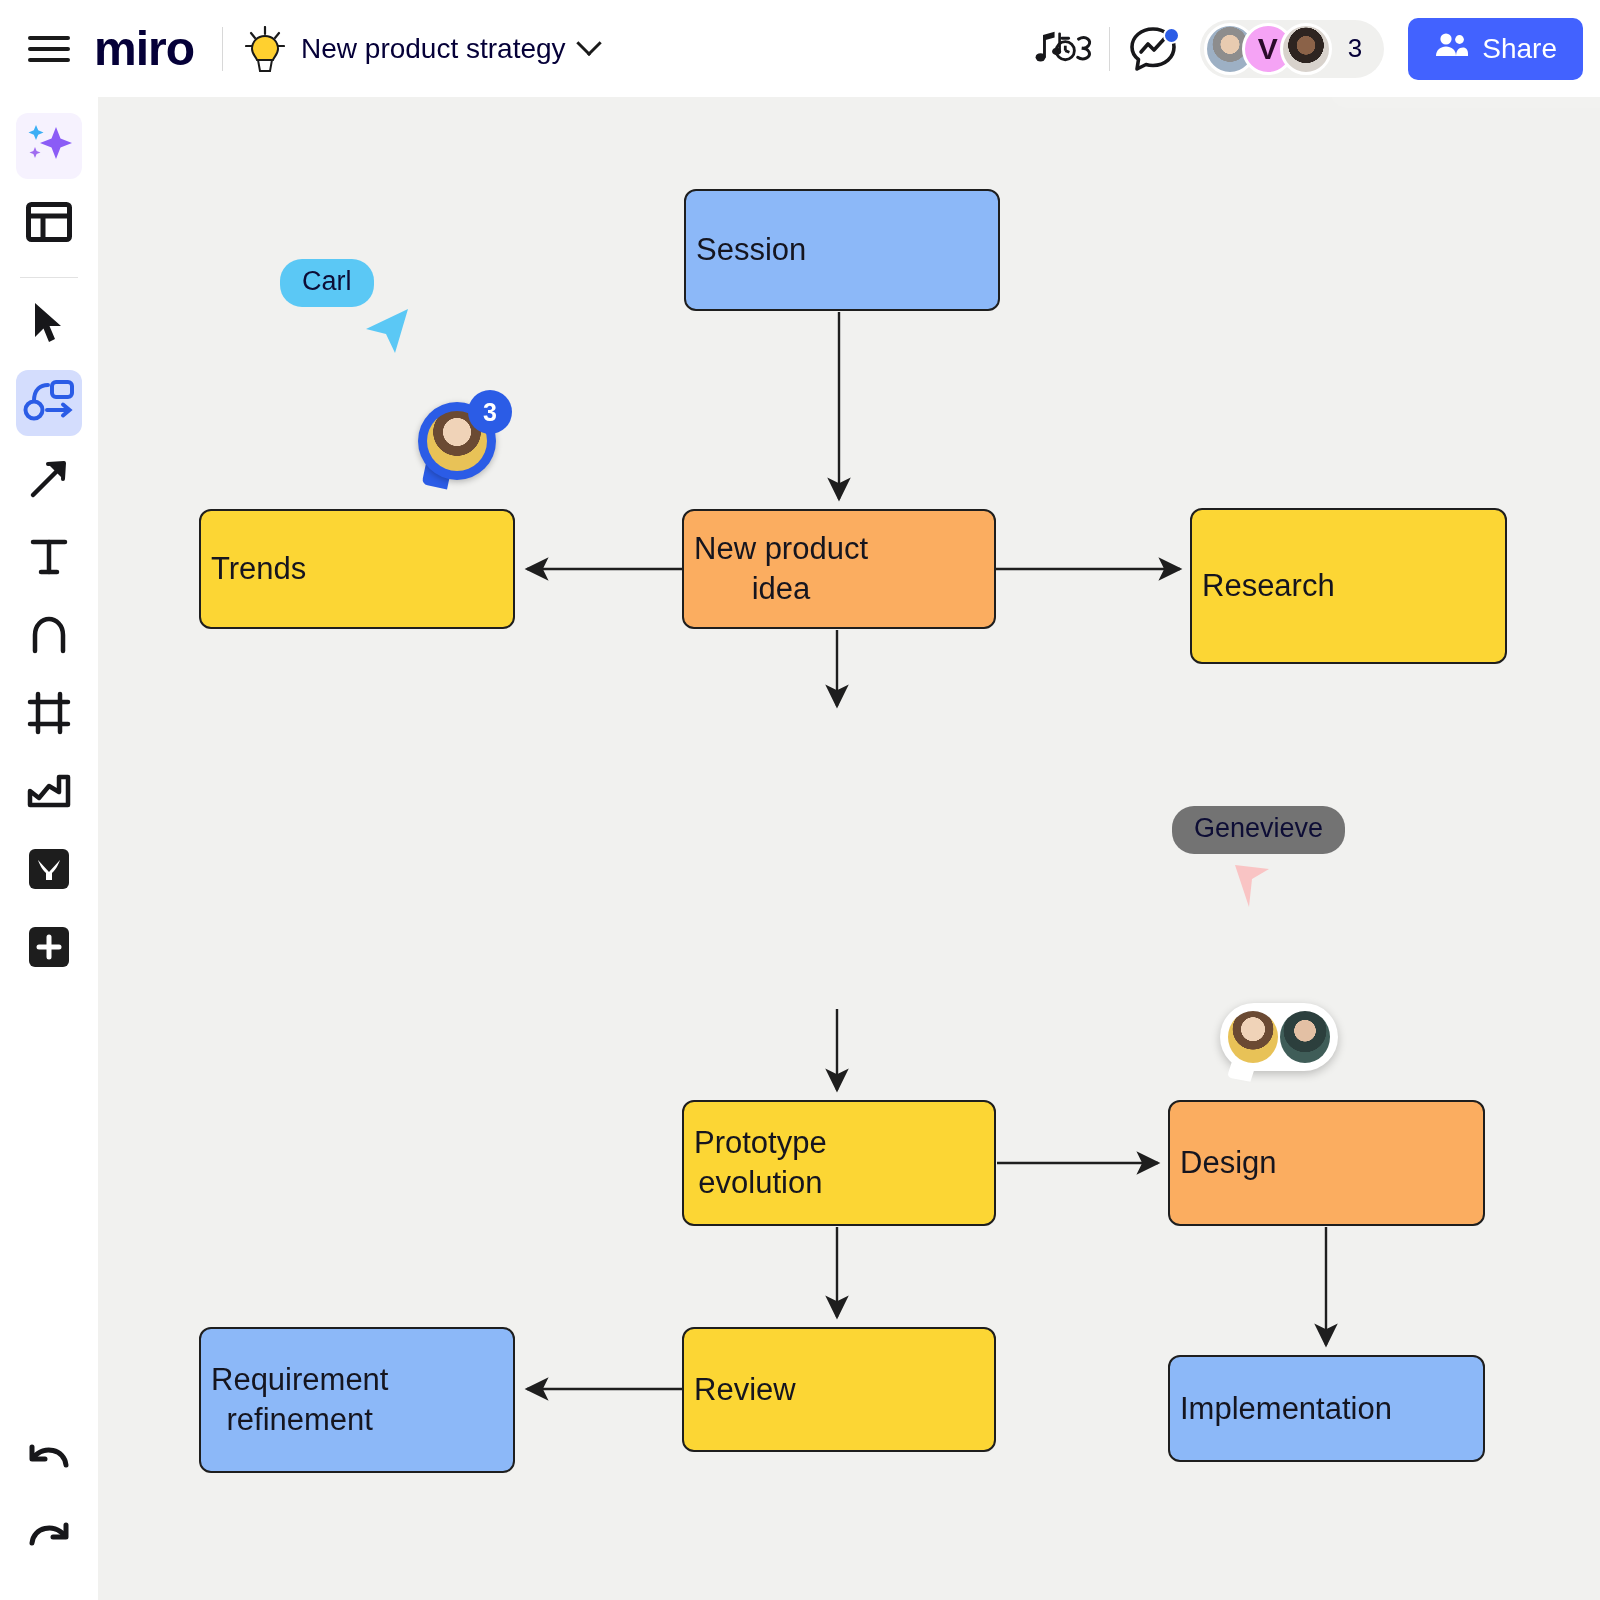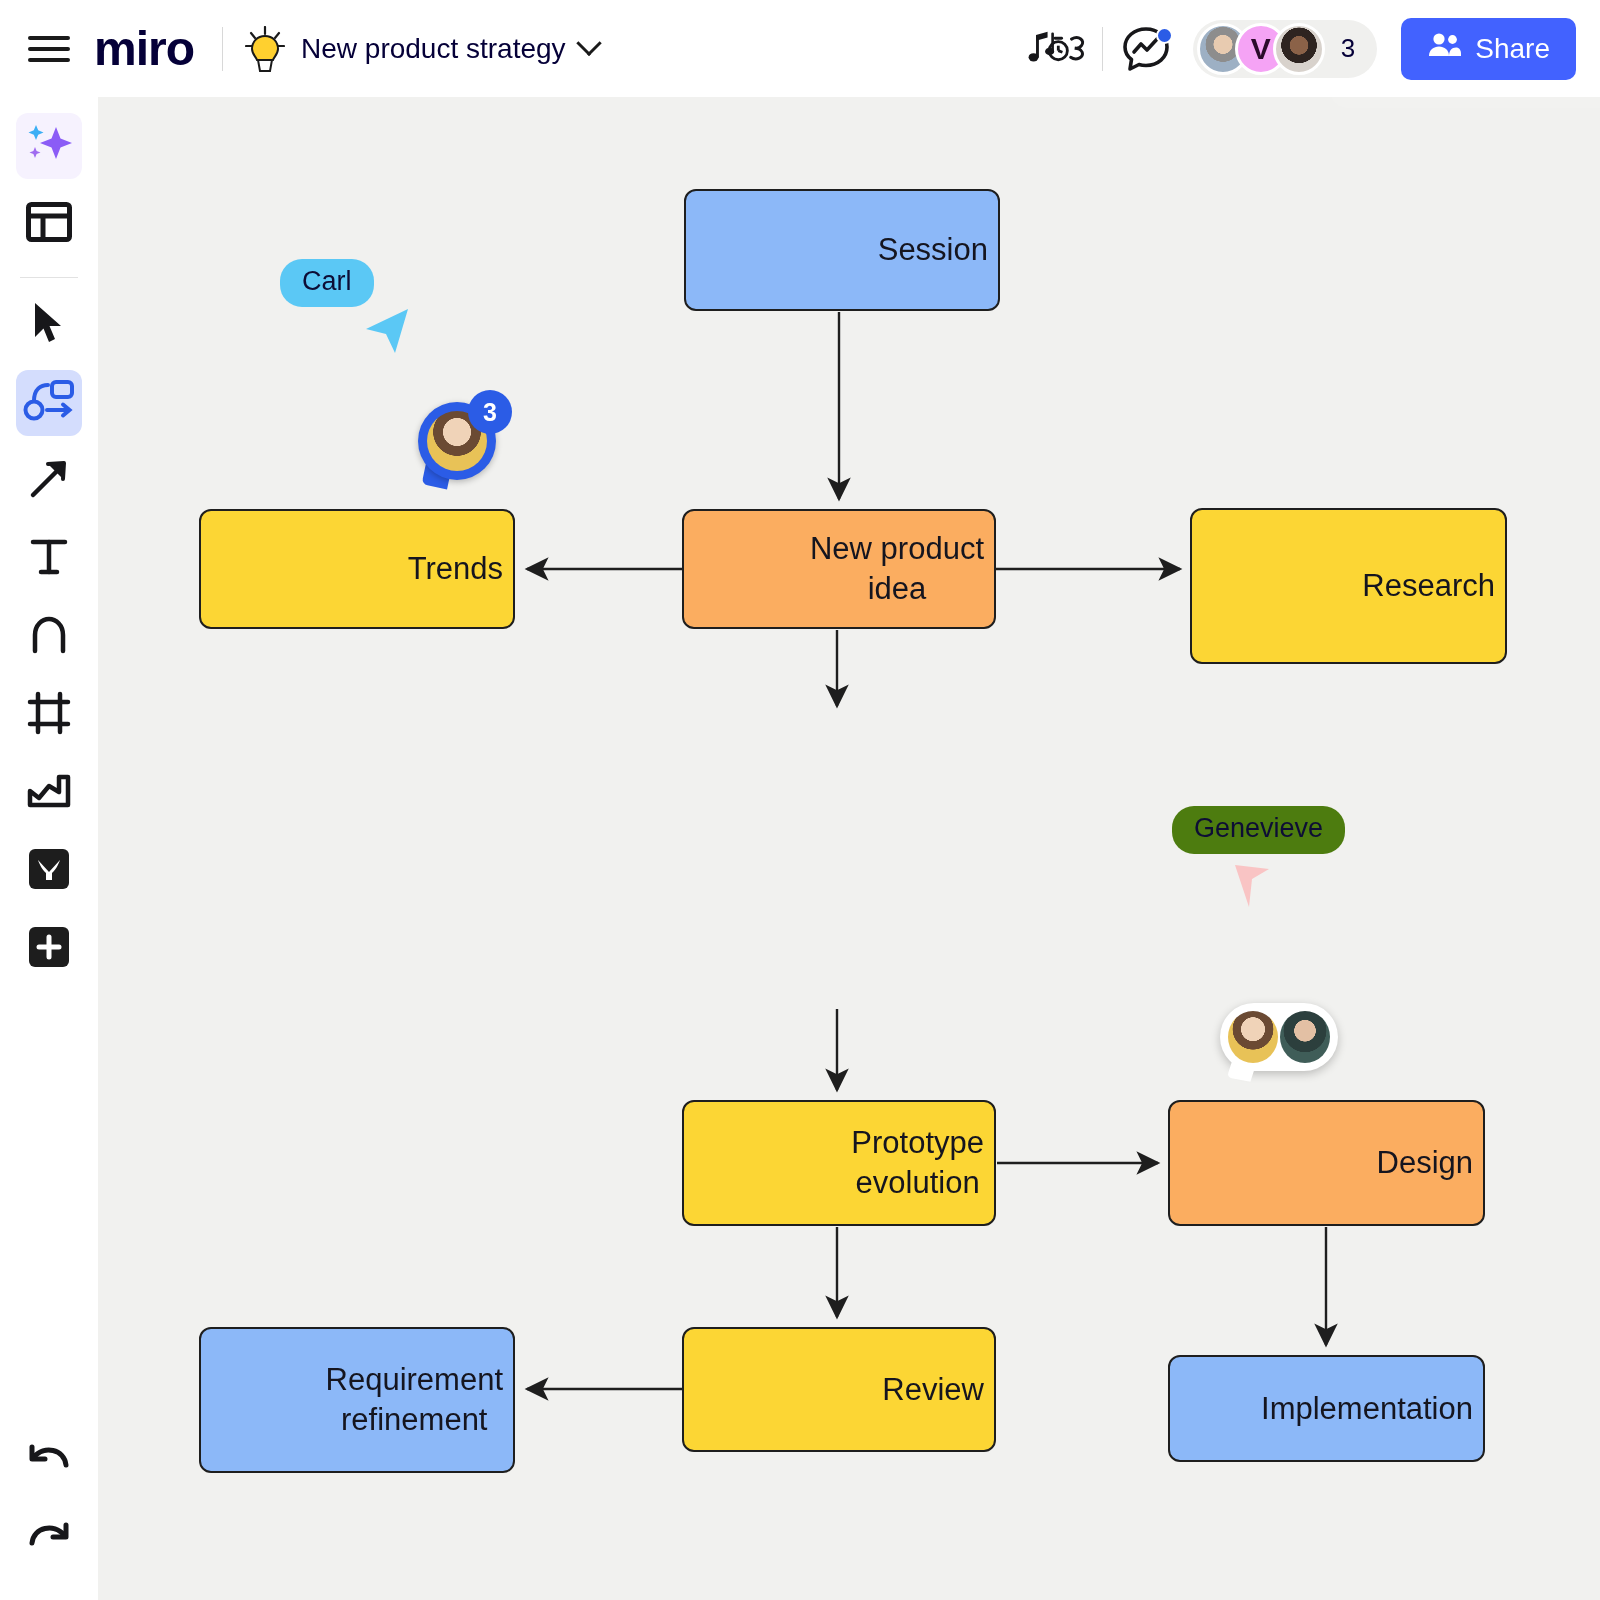--- a/index.html
+++ b/index.html
@@ -55,21 +55,21 @@
   .avatars {
     display:flex; align-items:center; margin-left: 18px; height: 58px;
     background: #f0f0ee; border-radius: 29px; padding: 0 22px 0 4px;
   }
   .av { width: 52px; height:52px; border-radius:50%; overflow:hidden; position:relative;
         border: 3px solid #fff; }
   .av + .av { margin-left: -14px; }
   .av-count { margin-left: 16px; font-size: 26px; color:#050038; font-weight:400; }
 
   .share-btn {
-    margin-left: 24px; margin-right: 24px;
+    margin-left: 24px; margin-right: 17px;
     height: 62px; padding: 0 26px; background: #4262FF; color:#fff;
     border-radius: 10px; display:flex; align-items:center; gap: 14px;
     font-size: 28px; cursor:pointer; border:none;
   }
 
   
   .sidebar {
     position: absolute; left: 0; top: 97px; width: 98px; height: 1503px;
     background: #ffffff; z-index: 30;
     display:flex; flex-direction: column; align-items:center; padding-top: 16px;
@@ -84,21 +84,21 @@
   .tool-spacer { flex: 1; }
   .tool-bottom { margin-bottom: 24px; }
 
   
   .canvas {
     position:absolute; left: 98px; top: 97px; width: 1502px; height: 1503px;
     background: #f1f1ef; overflow: hidden;
   }
   .node {
     position:absolute; border: 2.5px solid #1e1e1e; border-radius: 12px;
-    display:flex; align-items:center; justify-content:flex-end; text-align:center;
+    display:flex; align-items:center; justify-content:flex-start; text-align:center;
     font-size: 31px; color:#15151f; line-height: 1.28; padding: 16px 10px;
   }
   .node.blue { background:#8CB8F8; }
   .node.orange { background:#FBAD60; }
   .node.yellow { background:#FCD634; }
 
   .diamond-wrap { position:absolute; }
   .diamond-wrap svg { position:absolute; left:0; top:0; }
   .diamond-label {
     position:absolute; inset:0; display:flex; align-items:center; justify-content:center;
@@ -106,21 +106,21 @@
   }
 
   .edges { position:absolute; left:0; top:0; width:1502px; height:1503px; pointer-events:none; }
 
   
   .cursor-label {
     position:absolute; border-radius: 22px; padding: 7px 22px 10px 22px;
     font-size: 27px; color:#0d0d35; white-space:nowrap;
   }
   .cursor-label.carl { background:#5BC8F5; }
-  .cursor-label.gen { background:#4d7c0f; }
+  .cursor-label.gen { background:#737373; }
   .cursor-arrow { position:absolute; }
 
   
   .comment-single {
     position:absolute; width: 78px; height: 78px;
   }
   .cs-ring {
     position:absolute; left:0; top:0; width:78px; height:78px; border-radius:50%;
     background:#2B5CE6; box-shadow: 0 2px 6px rgba(0,0,0,.25);
   }

